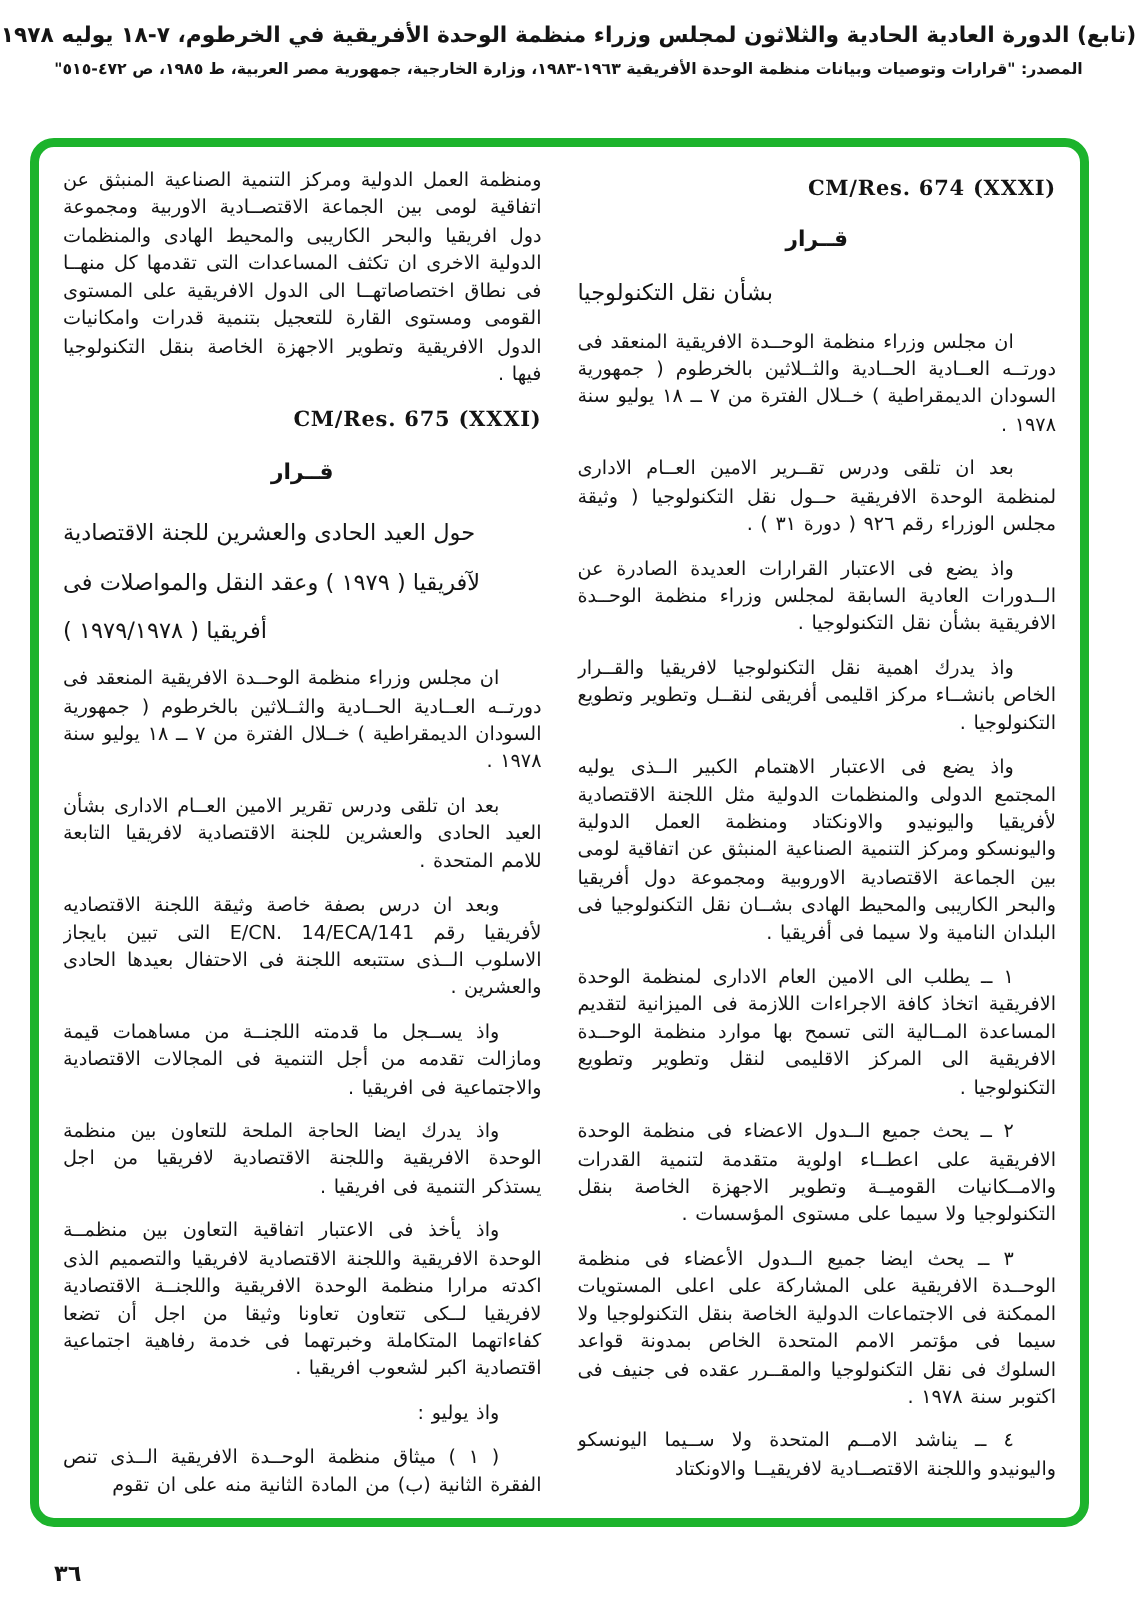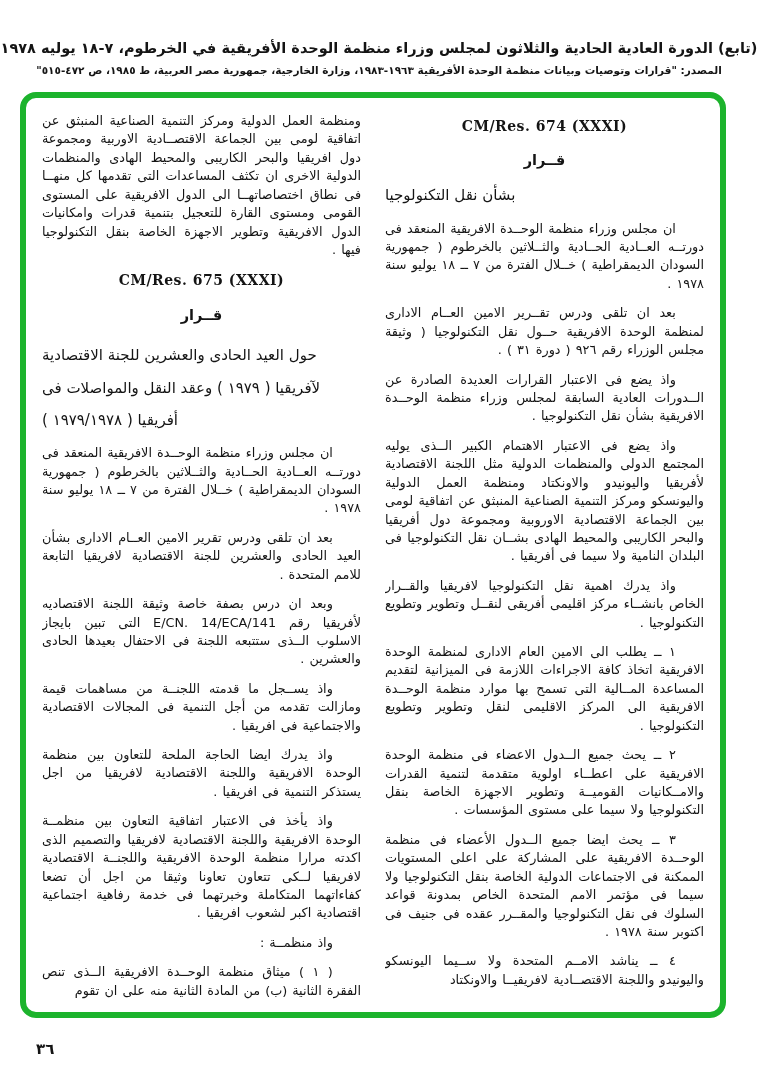--- a/index.html
+++ b/index.html
@@ -10,21 +10,21 @@
   body {
     position: relative;
     width: 758px;
     height: 1078px;
     font-family: "DejaVu Sans", sans-serif;
     color: #141414;
     overflow: hidden;
   }
   .page-header {
     position: absolute;
-    top: 40px;
+    top: 16px;
     left: 0;
     right: 0;
     text-align: center;
     direction: rtl;
   }
   .page-header .line1 {
     font-size: 14.5px;
     font-weight: bold;
   }
   .page-header .line2 {
@@ -60,21 +60,21 @@
     overflow: hidden;
   }
   .para {
     margin: 0 0 11px 0;
     text-indent: 2.2em;
     word-spacing: 1px;
   }
   .para.no-indent { text-indent: 0; }
   .ref {
     direction: ltr;
-    text-align: center;
+    text-align: right;
     font-family: "DejaVu Serif", serif;
     font-weight: 600;
     font-size: 14px;
     letter-spacing: 0.5px;
     margin: 4px 0 14px 0;
   }
   .ref.spaced { }
   .res-title {
     text-align: center;
     font-weight: bold;
@@ -113,39 +113,39 @@
 <main class="content-frame">
   <div class="columns">
 
     <section class="col">
       <div class="ref">CM/Res. 674 (XXXI)</div>
       <div class="res-title">قــرار</div>
       <div class="res-subject">بشأن نقل التكنولوجيا</div>
       <p class="para">ان مجلس وزراء منظمة الوحــدة الافريقية المنعقد فى دورتــه العــادية الحــادية والثــلاثين بالخرطوم ( جمهورية السودان الديمقراطية ) خــلال الفترة من ٧ ــ ١٨ يوليو سنة ١٩٧٨ .</p>
       <p class="para">بعد ان تلقى ودرس تقــرير الامين العــام الادارى لمنظمة الوحدة الافريقية حــول نقل التكنولوجيا ( وثيقة مجلس الوزراء رقم ٩٢٦ ( دورة ٣١ ) .</p>
       <p class="para">واذ يضع فى الاعتبار القرارات العديدة الصادرة عن الــدورات العادية السابقة لمجلس وزراء منظمة الوحــدة الافريقية بشأن نقل التكنولوجيا .</p>
+      <p class="para">واذ يدرك اهمية نقل التكنولوجيا لافريقيا والقــرار الخاص بانشــاء مركز اقليمى أفريقى لنقــل وتطوير وتطويع التكنولوجيا .</p>
       <p class="para">واذ يضع فى الاعتبار الاهتمام الكبير الــذى يوليه المجتمع الدولى والمنظمات الدولية مثل اللجنة الاقتصادية لأفريقيا واليونيدو والاونكتاد ومنظمة العمل الدولية واليونسكو ومركز التنمية الصناعية المنبثق عن اتفاقية لومى بين الجماعة الاقتصادية الاوروبية ومجموعة دول أفريقيا والبحر الكاريبى والمحيط الهادى بشــان نقل التكنولوجيا فى البلدان النامية ولا سيما فى أفريقيا .</p>
-      <p class="para">واذ يدرك اهمية نقل التكنولوجيا لافريقيا والقــرار الخاص بانشــاء مركز اقليمى أفريقى لنقــل وتطوير وتطويع التكنولوجيا .</p>
       <p class="para">١ ــ يطلب الى الامين العام الادارى لمنظمة الوحدة الافريقية اتخاذ كافة الاجراءات اللازمة فى الميزانية لتقديم المساعدة المــالية التى تسمح بها موارد منظمة الوحــدة الافريقية الى المركز الاقليمى لنقل وتطوير وتطويع التكنولوجيا .</p>
       <p class="para">٢ ــ يحث جميع الــدول الاعضاء فى منظمة الوحدة الافريقية على اعطــاء اولوية متقدمة لتنمية القدرات والامــكانيات القوميــة وتطوير الاجهزة الخاصة بنقل التكنولوجيا ولا سيما على مستوى المؤسسات .</p>
       <p class="para">٣ ــ يحث ايضا جميع الــدول الأعضاء فى منظمة الوحــدة الافريقية على المشاركة على اعلى المستويات الممكنة فى الاجتماعات الدولية الخاصة بنقل التكنولوجيا ولا سيما فى مؤتمر الامم المتحدة الخاص بمدونة قواعد السلوك فى نقل التكنولوجيا والمقــرر عقده فى جنيف فى اكتوبر سنة ١٩٧٨ .</p>
       <p class="para">٤ ــ يناشد الامــم المتحدة ولا ســيما اليونسكو واليونيدو واللجنة الاقتصــادية لافريقيــا والاونكتاد</p>
     </section>
 
     <section class="col">
       <p class="para no-indent">ومنظمة العمل الدولية ومركز التنمية الصناعية المنبثق عن اتفاقية لومى بين الجماعة الاقتصــادية الاوربية ومجموعة دول افريقيا والبحر الكاريبى والمحيط الهادى والمنظمات الدولية الاخرى ان تكثف المساعدات التى تقدمها كل منهــا فى نطاق اختصاصاتهــا الى الدول الافريقية على المستوى القومى ومستوى القارة للتعجيل بتنمية قدرات وامكانيات الدول الافريقية وتطوير الاجهزة الخاصة بنقل التكنولوجيا فيها .</p>
       <div class="ref spaced">CM/Res. 675 (XXXI)</div>
       <div class="res-title">قــرار</div>
       <div class="res-subject multiline">حول العيد الحادى والعشرين للجنة الاقتصادية لآفريقيا ( ١٩٧٩ ) وعقد النقل والمواصلات فى أفريقيا ( ١٩٧٩/١٩٧٨ )</div>
       <p class="para">ان مجلس وزراء منظمة الوحــدة الافريقية المنعقد فى دورتــه العــادية الحــادية والثــلاثين بالخرطوم ( جمهورية السودان الديمقراطية ) خــلال الفترة من ٧ ــ ١٨ يوليو سنة ١٩٧٨ .</p>
       <p class="para">بعد ان تلقى ودرس تقرير الامين العــام الادارى بشأن العيد الحادى والعشرين للجنة الاقتصادية لافريقيا التابعة للامم المتحدة .</p>
       <p class="para">وبعد ان درس بصفة خاصة وثيقة اللجنة الاقتصاديه لأفريقيا رقم E/CN. 14/ECA/141 التى تبين بايجاز الاسلوب الــذى ستتبعه اللجنة فى الاحتفال بعيدها الحادى والعشرين .</p>
       <p class="para">واذ يســجل ما قدمته اللجنــة من مساهمات قيمة ومازالت تقدمه من أجل التنمية فى المجالات الاقتصادية والاجتماعية فى افريقيا .</p>
       <p class="para">واذ يدرك ايضا الحاجة الملحة للتعاون بين منظمة الوحدة الافريقية واللجنة الاقتصادية لافريقيا من اجل يستذكر التنمية فى افريقيا .</p>
       <p class="para">واذ يأخذ فى الاعتبار اتفاقية التعاون بين منظمــة الوحدة الافريقية واللجنة الاقتصادية لافريقيا والتصميم الذى اكدته مرارا منظمة الوحدة الافريقية واللجنــة الاقتصادية لافريقيا لــكى تتعاون تعاونا وثيقا من اجل أن تضعا كفاءاتهما المتكاملة وخبرتهما فى خدمة رفاهية اجتماعية اقتصادية اكبر لشعوب افريقيا .</p>
-      <p class="para">واذ منظمــة :</p>
+      <p class="para">واذ يوليو :</p>
       <p class="para">( ١ ) ميثاق منظمة الوحــدة الافريقية الــذى تنص الفقرة الثانية (ب) من المادة الثانية منه على ان تقوم</p>
     </section>
 
   </div>
 </main>
 
 <footer class="footer-page-number">٣٦</footer>
 
 </body></html>

